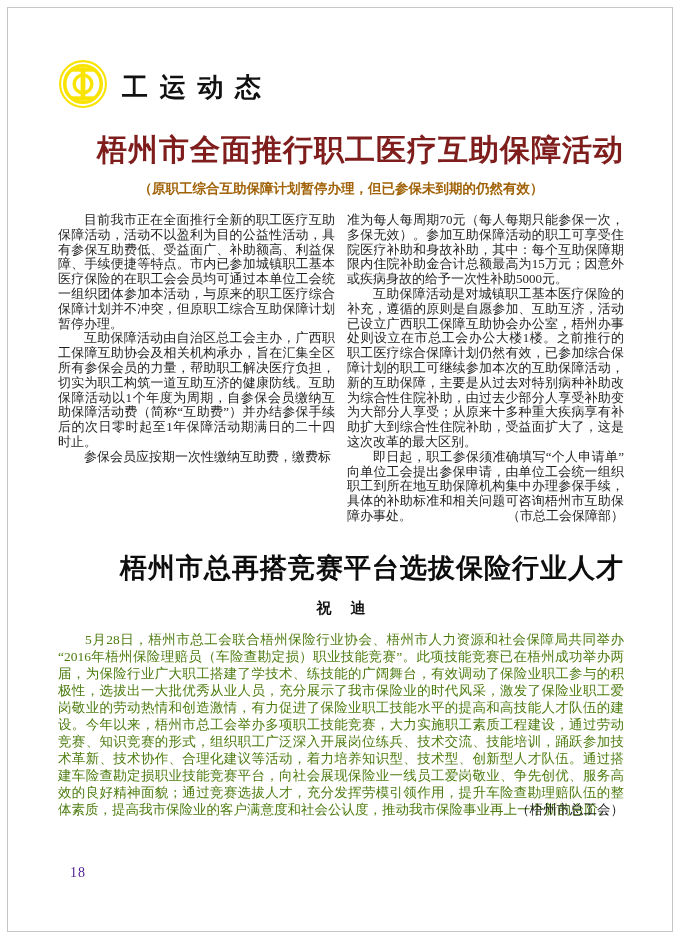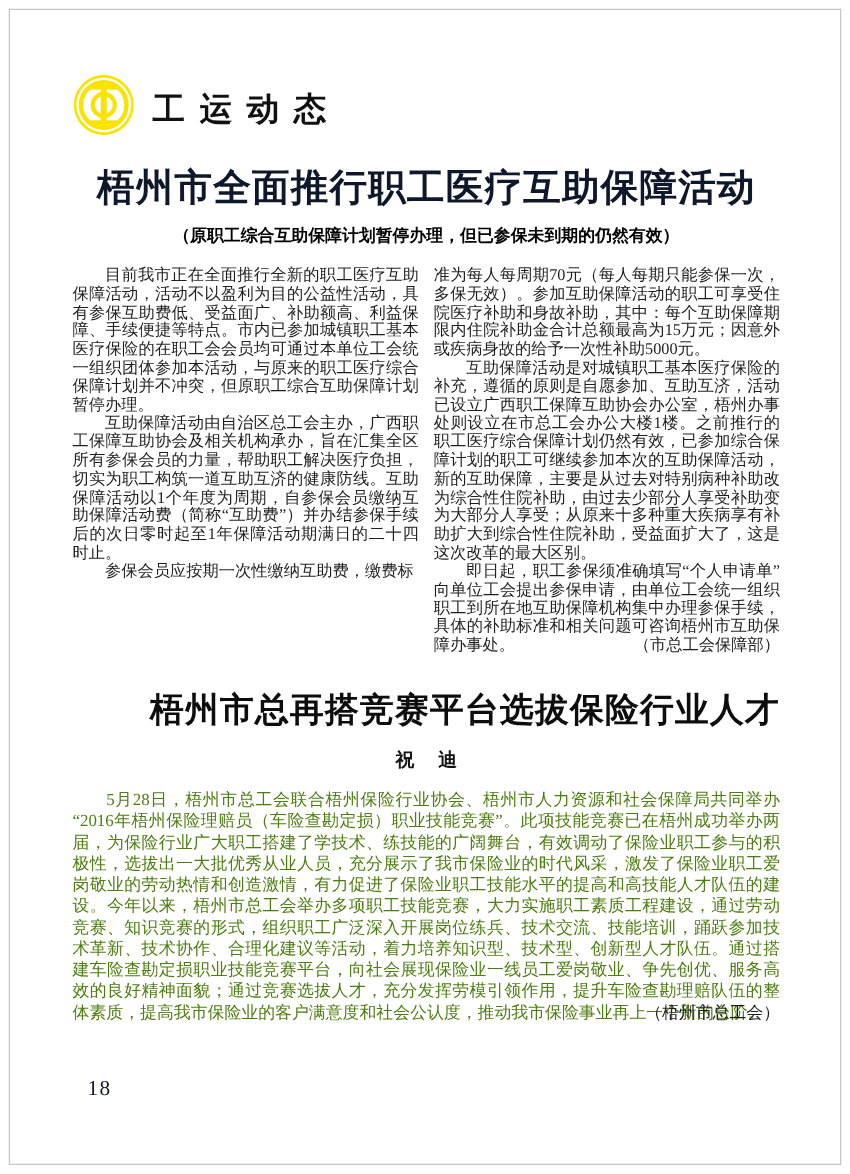--- a/index.html
+++ b/index.html
@@ -38,33 +38,33 @@
     font-weight: bold;
     letter-spacing: 0.45em;
     color: #111;
     padding-top: 6px;
     font-family: "Liberation Serif", serif;
   }
 
   
   .a1-title {
     margin-top: 20px;
-    text-align: center;
+    text-align: right;
     font-size: 30px;
     font-weight: bold;
     letter-spacing: 1px;
-    color: #0f172a;
+    color: #7f1d1d;
     font-family: "Liberation Serif", serif;
   }
   .a1-subtitle {
     margin-top: 9px;
     text-align: center;
     font-size: 13.5px;
     font-weight: bold;
-    color: #000000;
+    color: #a16207;
     font-family: Liberation Mono, monospace;
   }
 
   .columns {
     margin-top: 15px;
     display: flex;
     gap: 12px;
   }
   .col {
     width: 50%;
@@ -114,23 +114,23 @@
     margin-top: -17px;
     line-height: 17px;
     font-size: 13.5px;
     position: relative;
   }
 
   .page-number {
     position: absolute;
     left: 70px;
     bottom: 58px;
-    font-size: 17px;
+    font-size: 14px;
     letter-spacing: 1px;
-    color: #0f172a;
+    color: #4c1d95;
   }
 </style>
 </head>
 <body>
 
 <div class="page">
   <div class="page-frame"></div>
 
   <div class="content">
 

